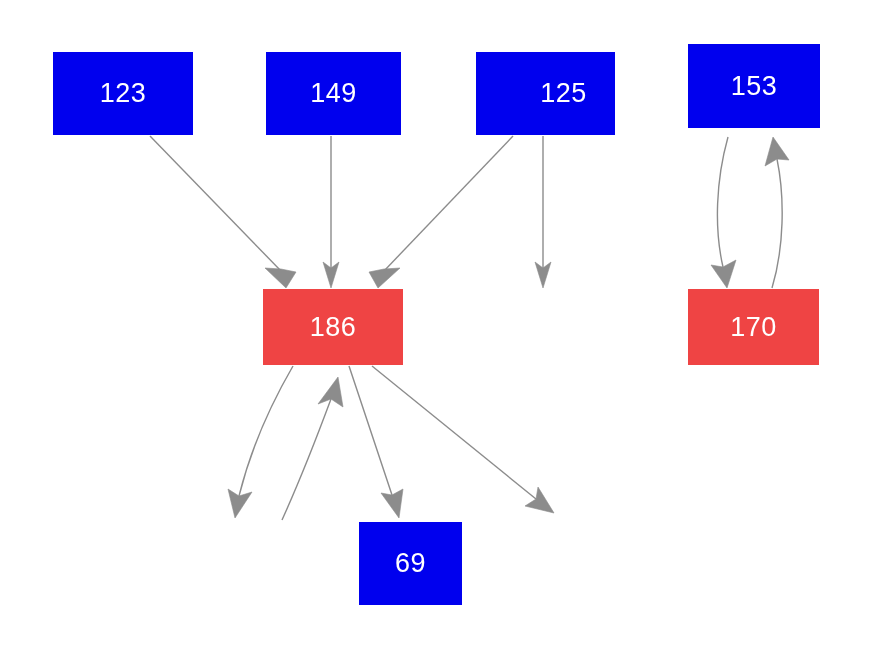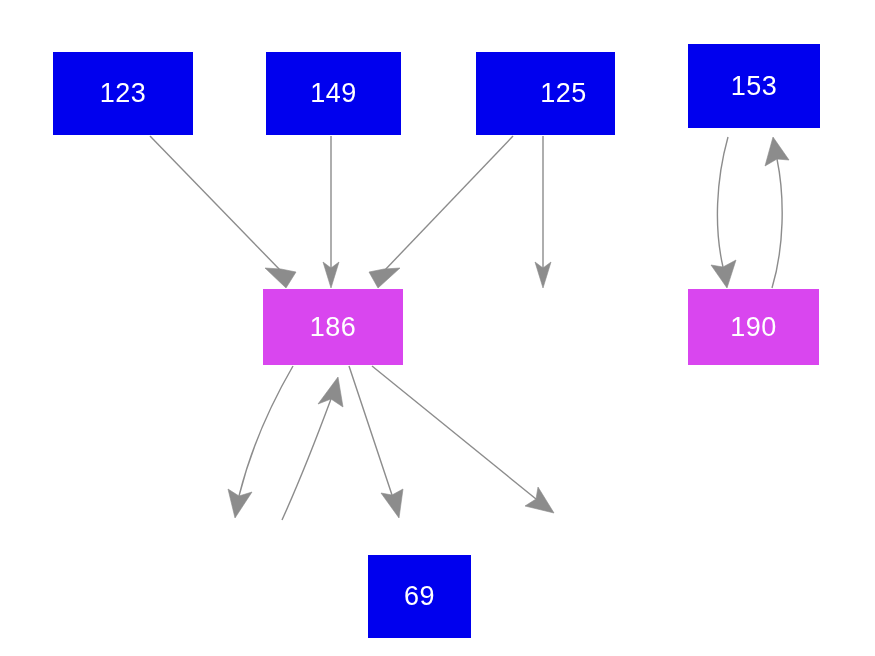--- a/index.html
+++ b/index.html
@@ -33,21 +33,21 @@
     justify-content: center;
     color: #ffffff;
     font-size: 27px;
     font-family: "Liberation Sans", sans-serif;
     font-weight: 400;
     letter-spacing: 0.5px;
     line-height: 1;
     user-select: none;
   }
   .node-blue { background: #0000ee; }
-  .node-red  { background: #d946ef; }
+  .node-red  { background: #ef4444; }
   .edge-path {
     fill: none;
     stroke: #8c8c8c;
     stroke-width: 1.4;
   }
   .edge-head {
     fill: #8c8c8c;
     stroke: #8c8c8c;
     stroke-width: 0.6;
   }
@@ -125,22 +125,22 @@
   <div class="node node-blue" style="left:688px; top:44px; width:132px; height:84px;">
     <span>153</span>
   </div>
 
   <div class="node node-red" style="left:263px; top:289px; width:140px; height:76px;">
     <span>186</span>
   </div>
 
 
   <div class="node node-red" style="left:688px; top:289px; width:131px; height:76px;">
-    <span>190</span>
+    <span>170</span>
   </div>
 
 
-  <div class="node node-blue" style="left:368px; top:522px; width:103px; height:83px;margin-top:33px;">
+  <div class="node node-blue" style="left:359px; top:522px; width:103px; height:83px;">
     <span>69</span>
   </div>
 
 
 </div>
 
 </body></html>

